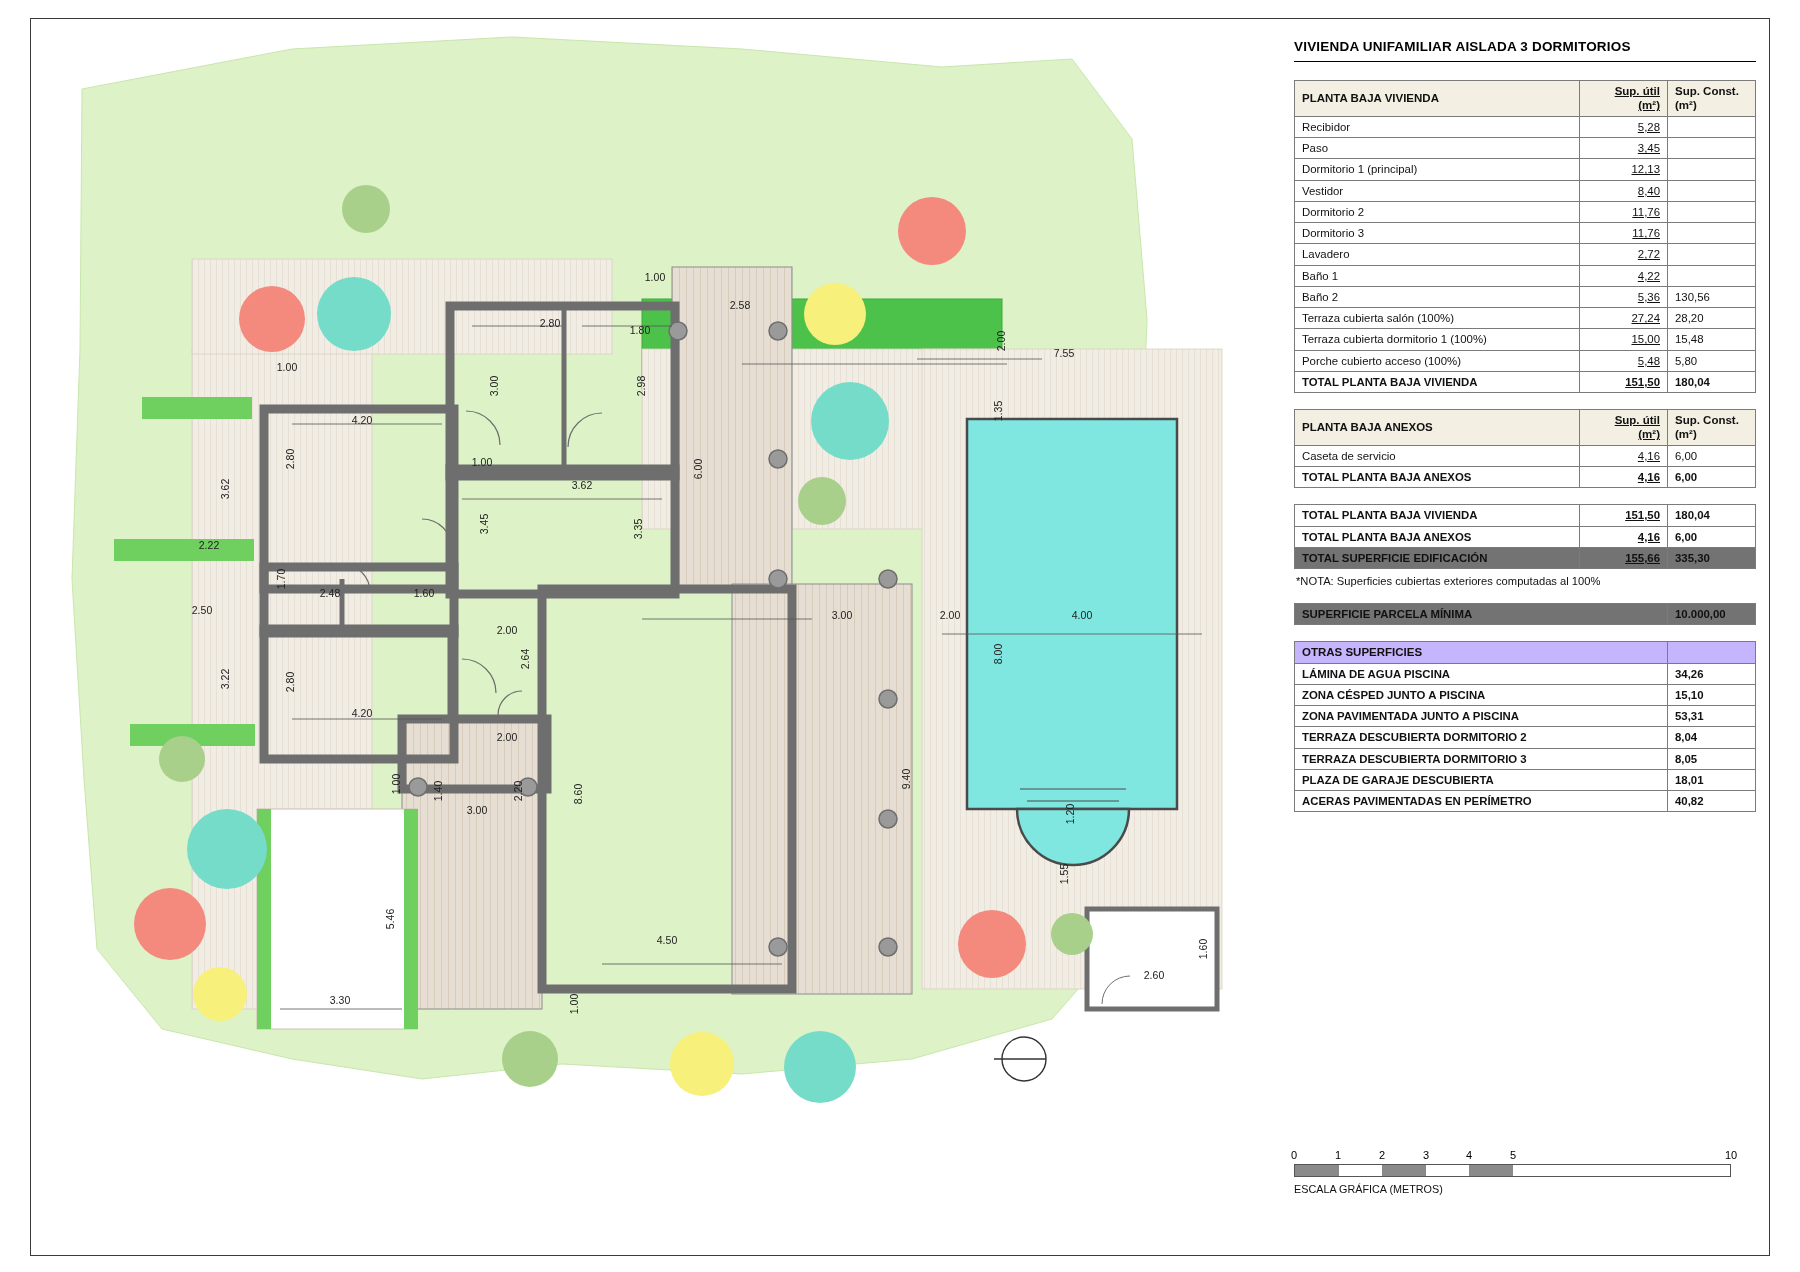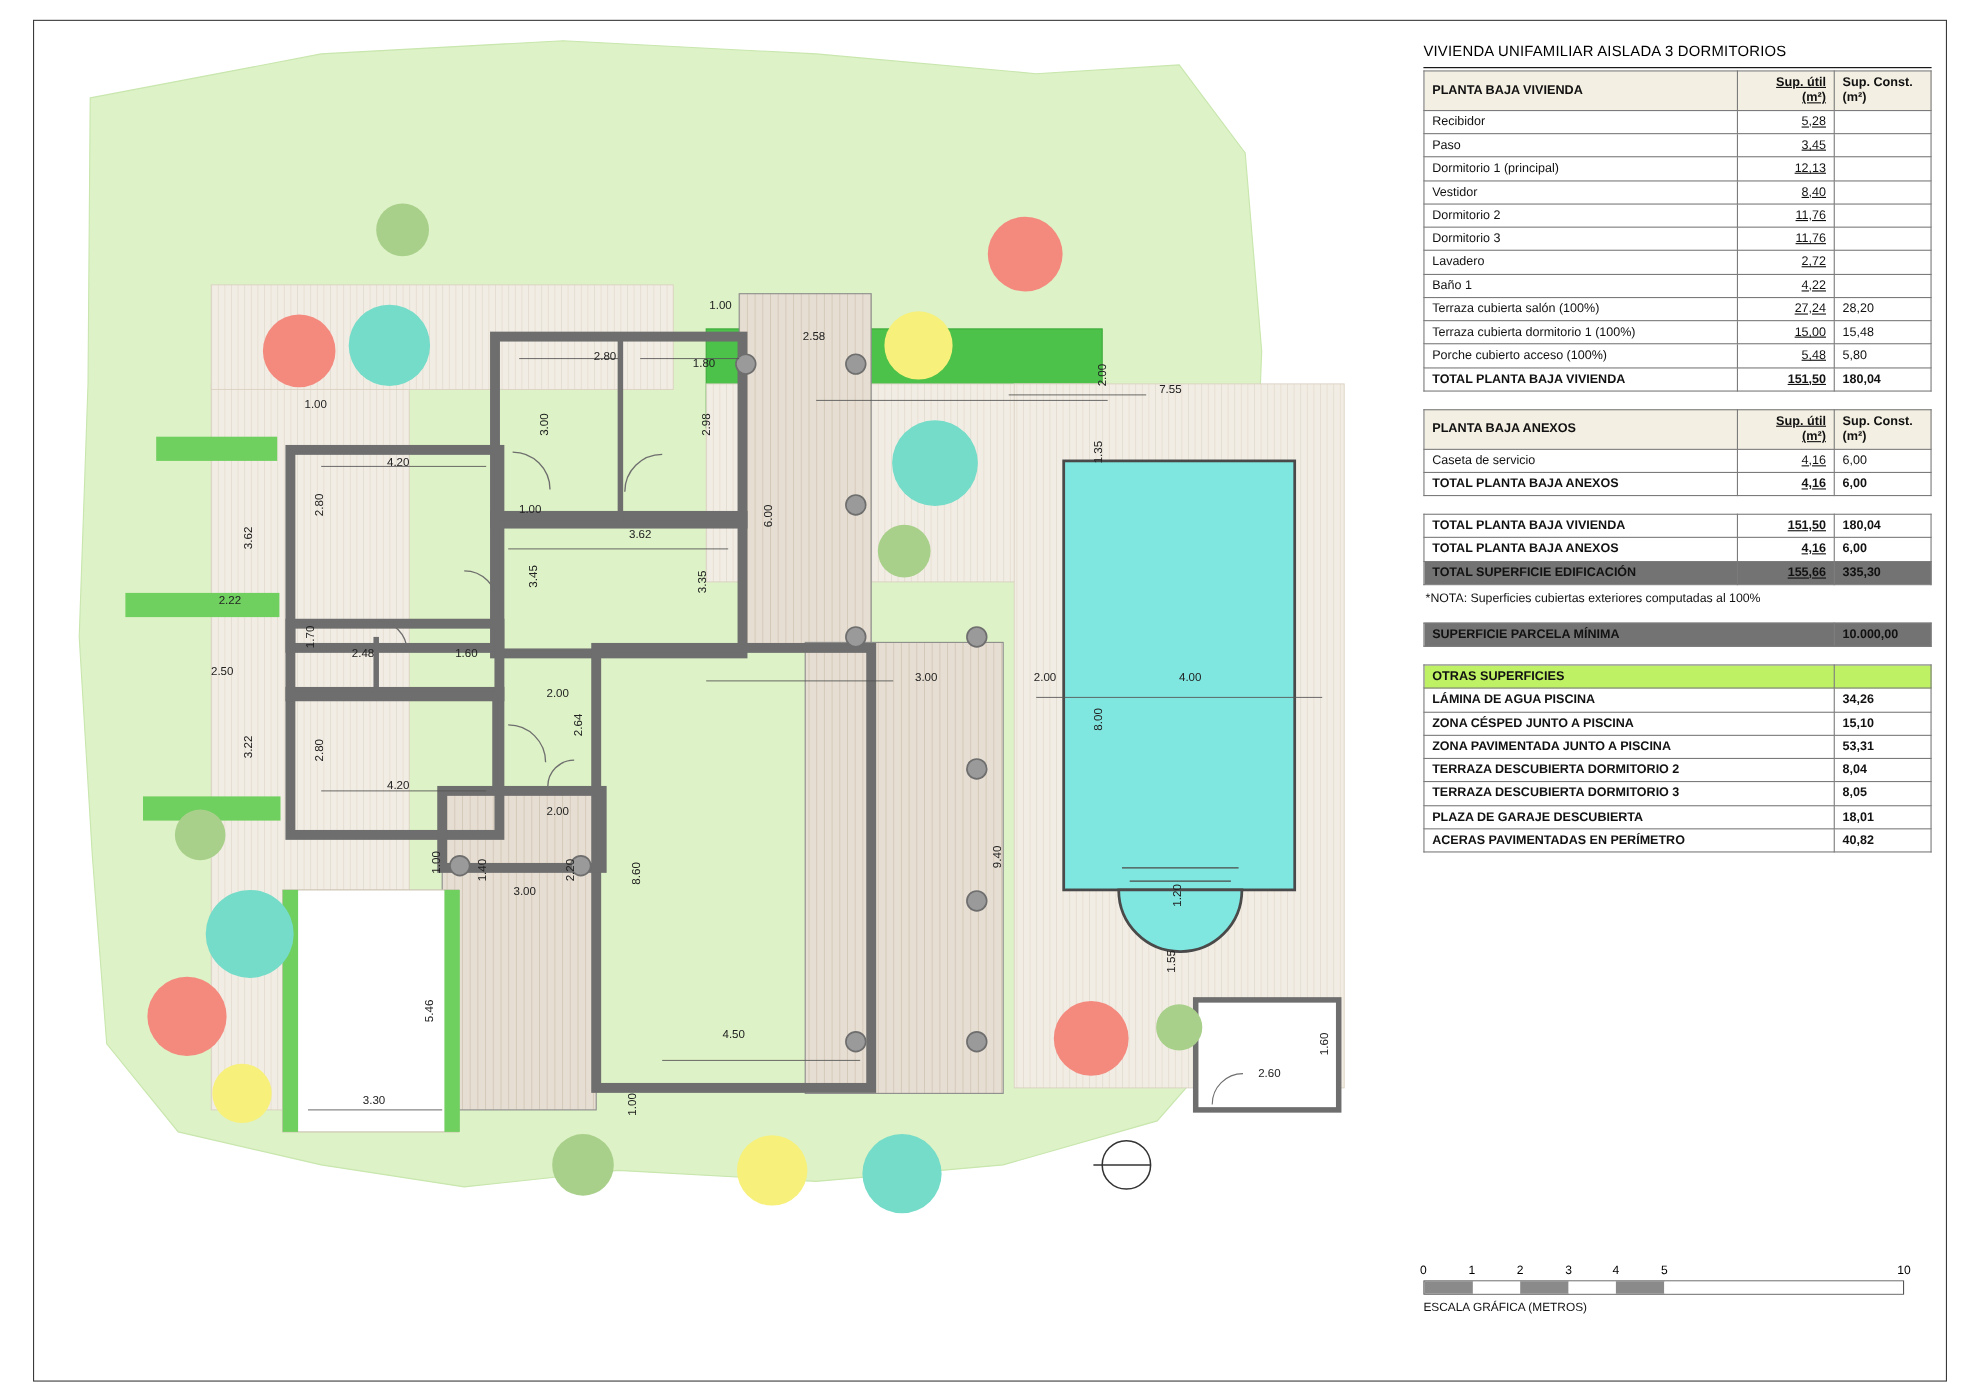--- a/index.html
+++ b/index.html
@@ -17,35 +17,35 @@
   
   #drawing { position:absolute; left:11px; top:0; width:1245px; height:1236px; overflow:hidden; }
   #drawing svg { position:absolute; left:0; top:0; }
 
   
   #panel {
     position:absolute; left:1245px; top:0; width:494px; height:1236px;
     padding:20px 14px 0 18px;
   }
   .sheet-title {
-    font-size:13.5px; font-weight:normal; letter-spacing:.2px;
-    color:#000; border-bottom:1.6px solid #000; padding-bottom:7px; margin-bottom:2px;
+    font-size:13.5px; font-weight:bold; letter-spacing:.2px;
+    color:#000; border-bottom:1.6px solid #000; padding-bottom:7px; margin-bottom:18px;
   }
   table { border-collapse:collapse; width:462px; margin-bottom:16px; }
   table td, table th {
     border:1px solid #7b7b7b; padding:3px 7px; font-size:11.4px; color:#111;
     line-height:1.25; vertical-align:middle;
   }
   thead td { background:#f3efe2; font-weight:bold; font-size:11.5px; }
   td.num { text-align:right; width:88px;text-decoration:underline; }
   td.num2 { width:88px; }
   tr.total td { font-weight:bold; background:#fff; }
   tr.hl td { background:#737373; font-weight:bold; }
   .note { font-size:11.2px; color:#111; margin:-10px 0 16px 2px; }
-  .mini-head td { background:#bef264; font-weight:bold; }
+  .mini-head td { background:#c4b5fd; font-weight:bold; }
 
   
   #scalewrap { position:absolute; left:1263px; top:1130px; width:470px; }
   #scalenums { position:relative; height:15px; font-size:11px; }
   #scalenums span { position:absolute; transform:translateX(-50%); }
   #scalebar { display:flex; width:437px; height:13px; border:1px solid #555; }
   #scalebar div { flex:1 1 0; }
   .blk { background:#8a8a8a; }
   .wht { background:#fff; }
   .big { flex:5 1 0 !important; background:#fff; }
@@ -299,20 +299,25 @@
             <td>Lavadero</td>
             <td class="num">2,72</td>
             <td class="num2"></td>
           </tr>
         <tr>
             <td>Baño 1</td>
             <td class="num">4,22</td>
             <td class="num2"></td>
           </tr>
         <tr>
+            <td>Baño 2</td>
+            <td class="num">5,36</td>
+            <td class="num2">130,56</td>
+          </tr>
+        <tr>
             <td>Terraza cubierta salón (100%)</td>
             <td class="num">27,24</td>
             <td class="num2">28,20</td>
           </tr>
         <tr>
             <td>Terraza cubierta dormitorio 1 (100%)</td>
             <td class="num">15,00</td>
             <td class="num2">15,48</td>
           </tr>
         <tr>

